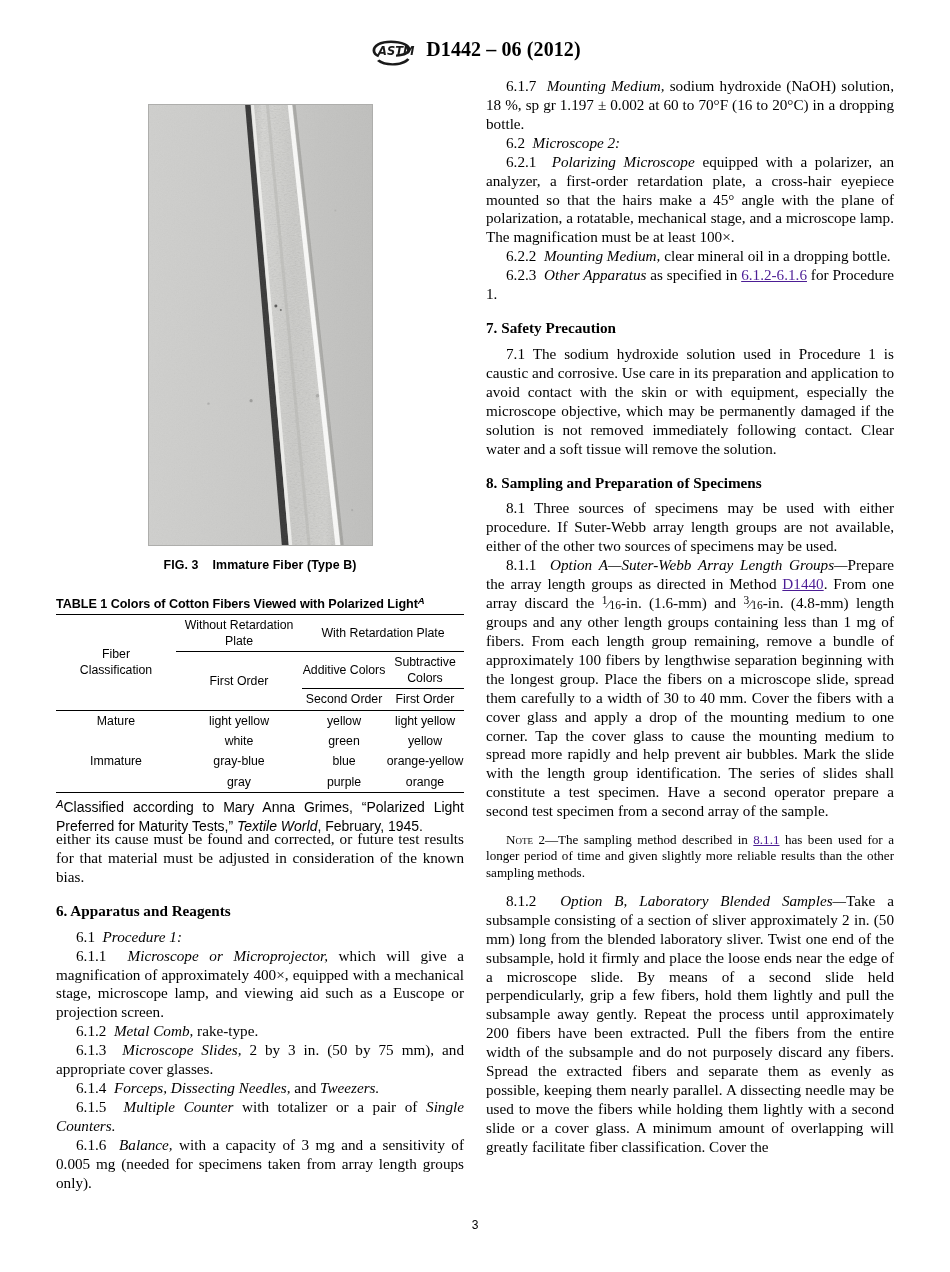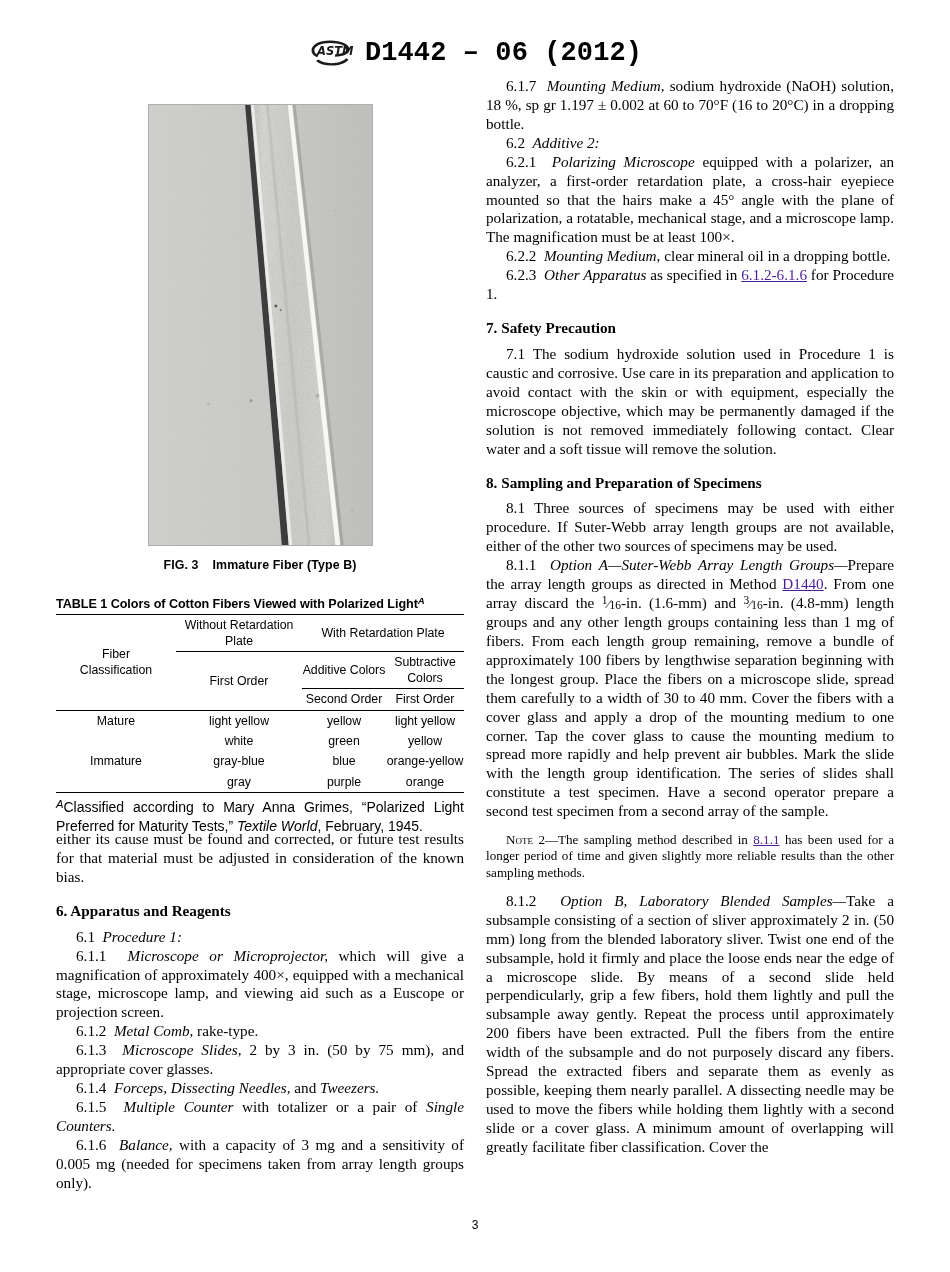--- a/index.html
+++ b/index.html
@@ -28,22 +28,22 @@
     justify-content: center;
     gap: 11px;
   }
   .astm-logo {
     width: 46px;
     height: 30px;
     position: relative;
     display: block;
   }
   .doc-title {
-    font-family: Liberation Mono, monospace;
-    font-size: 27px;
+    font-family: Liberation Serif, serif;
+    font-size: 20px;
     font-weight: bold;
     letter-spacing: 0.1px;
     white-space: nowrap;
   }
 
   
   .col {
     position: absolute;
     top: 77px;
     width: 408px;
@@ -382,21 +382,21 @@
 
   <p class="ind"><span>6.1.5</span>&nbsp;&nbsp;<i>Multiple Counter</i><span> with totalizer or a pair of </span><i>Single Counters.</i></p>
 
   <p class="ind"><span>6.1.6</span>&nbsp;&nbsp;<i>Balance,</i><span> with a capacity of 3 mg and a sensitivity of 0.005 mg (needed for specimens taken from array length groups only).</span></p>
 </div>
 
 <div class="col col-right">
 
   <p class="ind"><span>6.1.7</span>&nbsp;&nbsp;<i>Mounting Medium,</i><span> sodium hydroxide (NaOH) solution, 18 %, sp gr 1.197 ± 0.002 at 60 to 70°F (16 to 20°C) in a dropping bottle.</span></p>
 
-  <p class="ind"><span>6.2</span>&nbsp;&nbsp;<i>Additive 2:</i></p>
+  <p class="ind"><span>6.2</span>&nbsp;&nbsp;<i>Microscope 2:</i></p>
 
   <p class="ind"><span>6.2.1</span>&nbsp;&nbsp;<i>Polarizing Microscope</i><span> equipped with a polarizer, an analyzer, a first-order retardation plate, a cross-hair eyepiece mounted so that the hairs make a 45° angle with the plane of polarization, a rotatable, mechanical stage, and a microscope lamp. The magnification must be at least 100×.</span></p>
 
   <p class="ind"><span>6.2.2</span>&nbsp;&nbsp;<i>Mounting Medium,</i><span> clear mineral oil in a dropping bottle.</span></p>
 
   <p class="ind"><span>6.2.3</span>&nbsp;&nbsp;<i>Other Apparatus</i><span> as specified in </span><a class="xref" href="#">6.1.2-6.1.6</a><span> for Procedure 1.</span></p>
 
   <div class="gap-sec"></div>
   <h2 class="sec">7.  Safety Precaution</h2>
   <div class="gap-small"></div>

